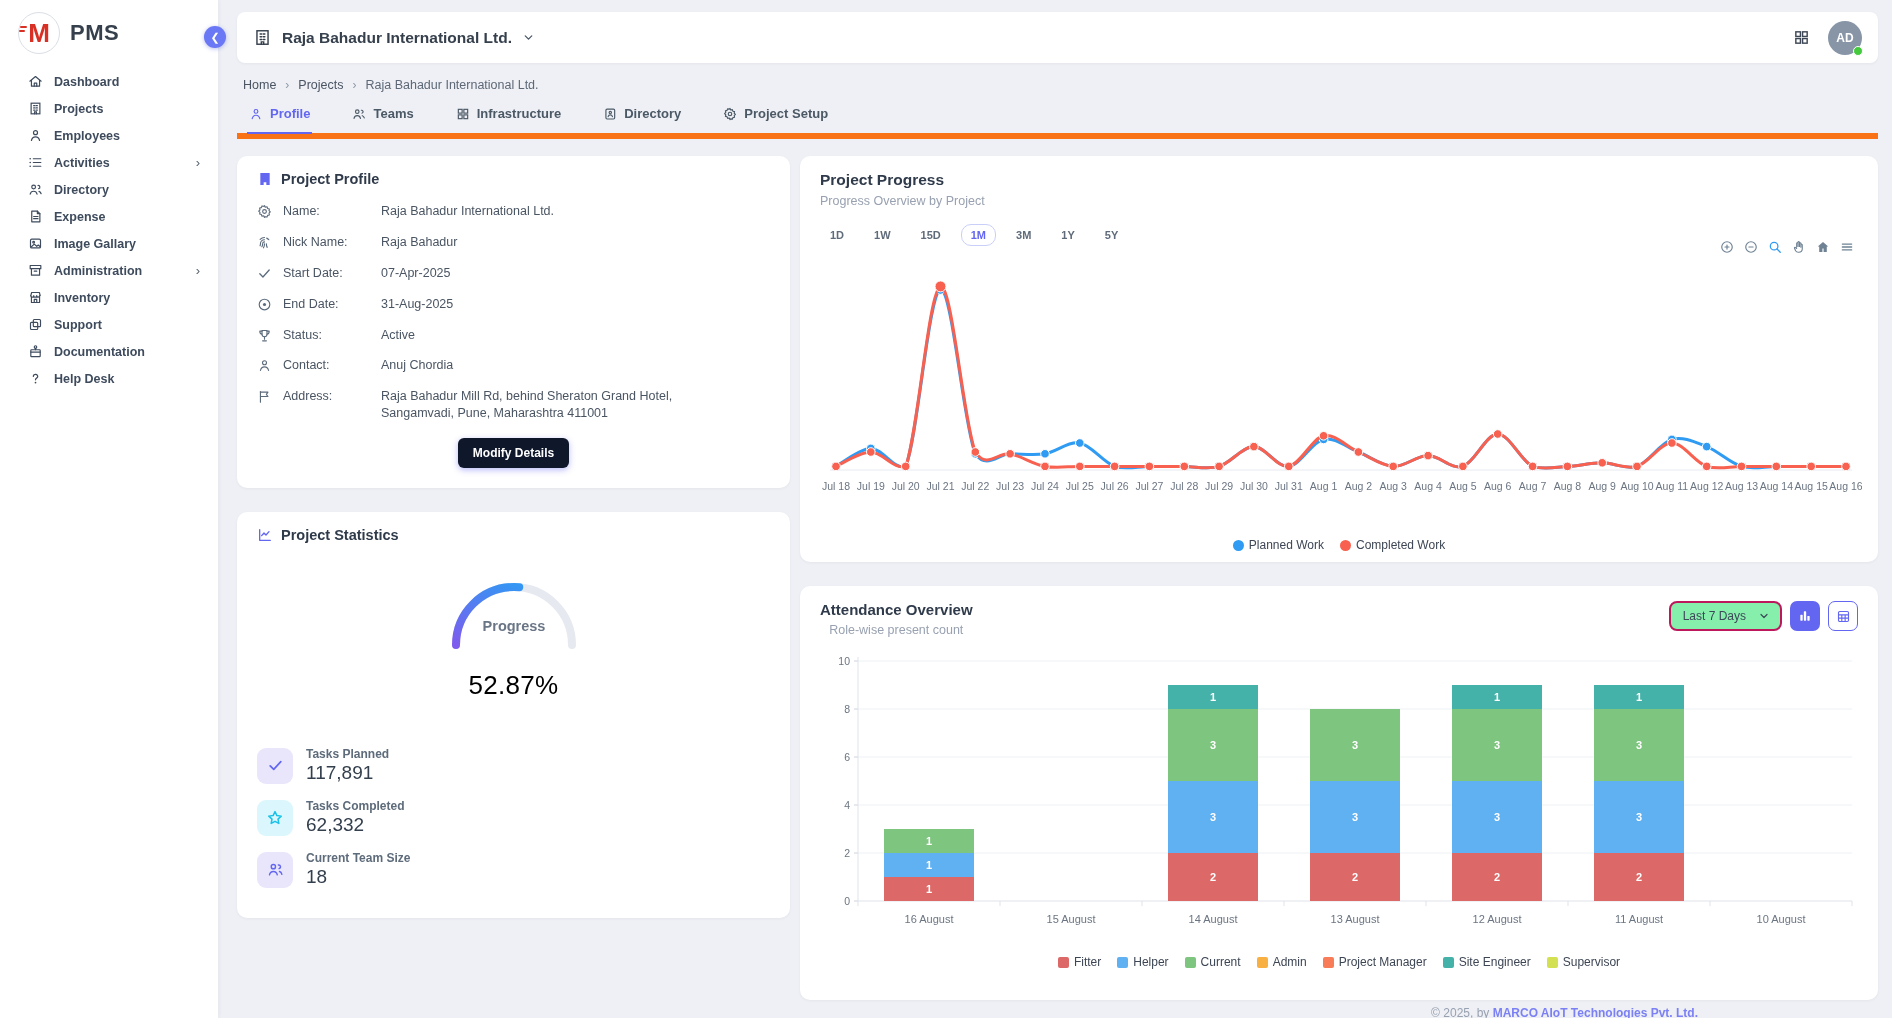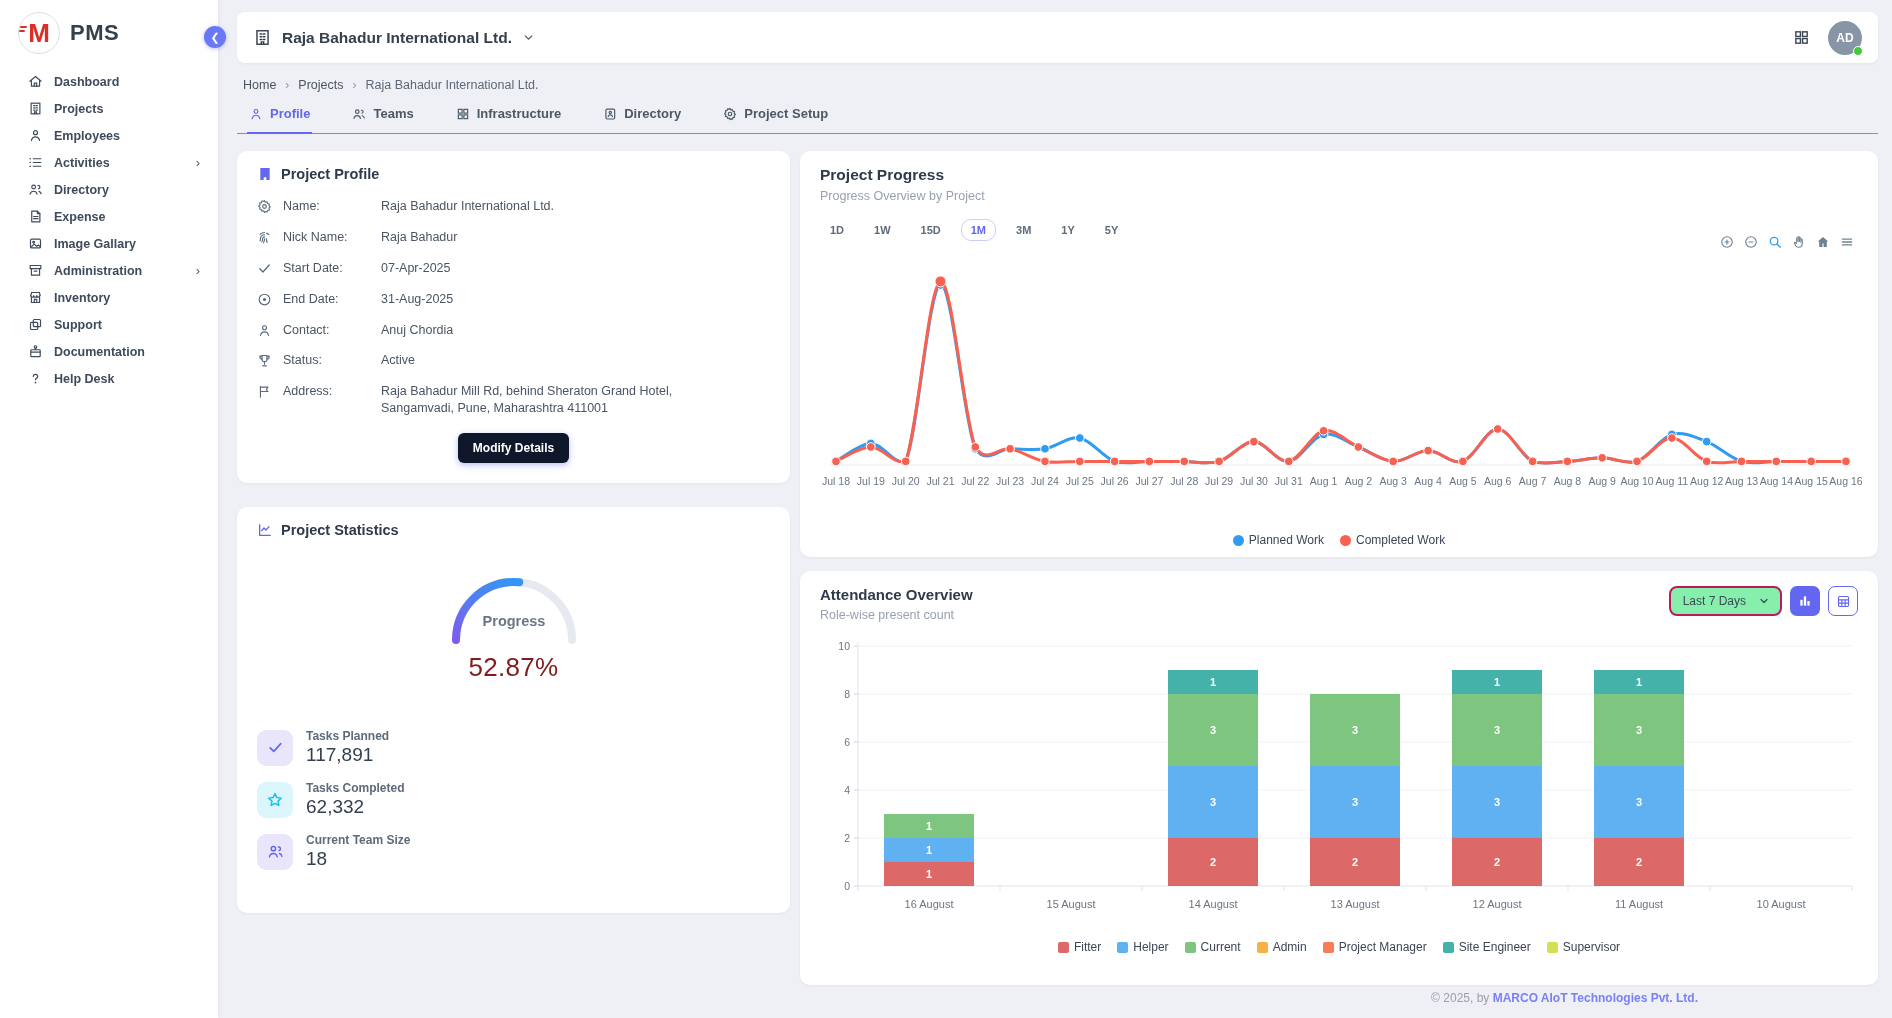--- a/index.html
+++ b/index.html
@@ -36,21 +36,21 @@
   .topbar-right { margin-left:auto; display:flex; align-items:center; gap:18px; }
   .avatar { position:relative; width:34px; height:34px; border-radius:50%; background:#8795a7;
     color:#fff; font-size:12px; font-weight:700; display:flex; align-items:center; justify-content:center; cursor:pointer;}
   .avatar .dot { position:absolute; right:-1px; bottom:-1px; width:10px; height:10px; border-radius:50%;
     background:#44ca3c; border:1.5px solid #fff; }
 
   .breadcrumb { display:flex; align-items:center; gap:9px; margin:15px 0 0 6px; font-size:12.5px; color:#4a5462; }
   .breadcrumb .sep { color:#8f99a5; font-size:12px; }
   .breadcrumb .last { color:#5d6876; }
 
-  .tabs { display:flex; gap:38px; margin-top:12px; padding-left:10px; border-bottom:1px solid #f97316; }
+  .tabs { display:flex; gap:38px; margin-top:12px; padding-left:10px; border-bottom:6px solid #f97316; }
   .tab { display:flex; align-items:center; gap:7px; font-size:13px; font-weight:600; color:#4b5866;
     padding:2px 2px 11px; cursor:pointer; border-bottom:2px solid transparent; margin-bottom:-1px; }
   .tab.active { color:#6366f1; border-bottom-color:#6366f1; }
   .tab svg { flex:none; }
 
   .columns { display:flex; gap:10px; margin-top:17px; align-items:flex-start; }
   .col-left { width:553px; flex:none; }
   .col-right { flex:1; min-width:0; }
   .card { background:#fff; border-radius:10px; box-shadow:0 1px 3px rgba(32,42,60,.05); }
 
@@ -64,21 +64,21 @@
   .detail-row .ric { width:16px; flex:none; color:#5c6b7c; padding-top:1px; }
   .detail-row .lbl { width:88px; flex:none; font-weight:400; }
   .detail-row .val { max-width:320px; }
   .modify-btn { display:block; margin:16px auto 0; background:#0f172a; color:#fff; border:none;
     font-size:12px; font-weight:700; padding:8px 15px; border-radius:6px; cursor:pointer;
     box-shadow:0 2px 6px rgba(99,102,241,.45); font-family:inherit; }
 
   
   .stats-card { margin-top:24px; padding:15px 20px; min-height:406px; }
   .gauge-wrap { width:170px; margin:24px auto 0; text-align:center; }
-  .gauge-value { font-size:26px; color:#7f1d1d; margin-top:2px; letter-spacing:.3px; }
+  .gauge-value { font-size:26px; color:#000000; margin-top:15px; letter-spacing:.3px; }
   .stat-list { margin-top:46px; display:flex; flex-direction:column; gap:15px; }
   .stat-item { display:flex; align-items:center; gap:13px; }
   .stat-tile { width:36px; height:36px; border-radius:9px; display:flex; align-items:center; justify-content:center; }
   .tile-purple { background:#e9e6fc; color:#6366f1; }
   .tile-cyan { background:#dbf7fd; color:#19c1e8; }
   .stat-label { font-size:12px; font-weight:700; color:#5d6b7a; }
   .stat-value { font-size:19px; color:#333f4d; margin-top:1px; }
 
   
   .progress-card { padding:15px 20px 10px; min-height:406px; position:relative; }
@@ -89,21 +89,21 @@
   .range-btn.selected { color:#6366f1; border-color:#c9cff9; }
   .chart-toolbar { position:absolute; right:24px; top:84px; display:flex; gap:10px; align-items:center; color:#6f8294; }
   .chart-toolbar .ticon { cursor:pointer; display:flex; }
   .linechart-box { margin-top:10px; }
   .chart-legend { display:flex; justify-content:center; gap:16px; margin-top:2px; font-size:12px; color:#3d4654; }
   .legend-item { display:flex; align-items:center; gap:5px; cursor:pointer; }
   .legend-dot { width:11px; height:11px; border-radius:50%; }
   .legend-sq { width:11px; height:11px; border-radius:2px; }
 
   
-  .attendance-card { margin-top:14px; padding:15px 20px 20px; min-height:414px; position:relative; }
+  .attendance-card { margin-top:24px; padding:15px 20px 20px; min-height:414px; position:relative;text-align:center; }
   .att-head { display:flex; align-items:flex-start; }
   .att-controls { margin-left:auto; display:flex; align-items:center; gap:8px; }
   .select-box { display:flex; align-items:center; gap:12px; border:2px solid #be185d; border-radius:8px;
     background:#86efac; height:30px; padding:0 10px 0 12px; font-size:12px; color:#3d4858; cursor:pointer; }
   .icon-btn { width:30px; height:30px; border-radius:7px; display:flex; align-items:center; justify-content:center; cursor:pointer; }
   .icon-btn.active { background:#6366f1; border:none; color:#fff; }
   .icon-btn.outline { background:#fff; border:1.5px solid #6366f1; color:#6366f1; }
   .barchart-box { margin-top:10px; }
 
   .footer { margin-top:6px; text-align:right; padding-right:180px; font-size:12px; color:#98a1b0; }
@@ -337,35 +337,35 @@
           </div>
           <div class="detail-row">
             <span class="ric"><svg width="15" height="15" viewBox="0 0 24 24" fill="none" stroke="currentColor" stroke-width="1.8">
                   <circle cx="12" cy="12" r="8.5"></circle>
                   <circle cx="12" cy="12" r="2.5" fill="currentColor" stroke="none"></circle>
                 </svg></span>
             <span class="lbl">End Date:</span>
             <span class="val">31-Aug-2025</span>
           </div>
           <div class="detail-row">
-            <span class="ric"><svg width="15" height="15" viewBox="0 0 24 24" fill="none" stroke="currentColor" stroke-width="1.8" stroke-linecap="round">
-                  <circle cx="12" cy="7.5" r="3.2"></circle>
-                  <path d="M5.5 20c.9-4 3.3-5.8 6.5-5.8s5.6 1.8 6.5 5.8"></path>
-                </svg></span>
-            <span class="lbl">Contact:</span>
-            <span class="val">Anuj Chordia</span>
-          </div>
-          <div class="detail-row">
             <span class="ric"><svg width="15" height="15" viewBox="0 0 24 24" fill="none" stroke="currentColor" stroke-width="1.8" stroke-linecap="round" stroke-linejoin="round">
                   <path d="M8 4h8v6a4 4 0 01-8 0V4z"></path>
                   <path d="M8 5H4.5c0 3 1.5 4.5 3.5 4.8M16 5h3.5c0 3-1.5 4.5-3.5 4.8"></path>
                   <path d="M12 14v4M9 20.5h6"></path>
                 </svg></span>
             <span class="lbl">Status:</span>
             <span class="val">Active</span>
+          </div>
+          <div class="detail-row">
+            <span class="ric"><svg width="15" height="15" viewBox="0 0 24 24" fill="none" stroke="currentColor" stroke-width="1.8" stroke-linecap="round">
+                  <circle cx="12" cy="7.5" r="3.2"></circle>
+                  <path d="M5.5 20c.9-4 3.3-5.8 6.5-5.8s5.6 1.8 6.5 5.8"></path>
+                </svg></span>
+            <span class="lbl">Contact:</span>
+            <span class="val">Anuj Chordia</span>
           </div>
           <div class="detail-row">
             <span class="ric"><svg width="15" height="15" viewBox="0 0 24 24" fill="none" stroke="currentColor" stroke-width="1.8" stroke-linecap="round" stroke-linejoin="round">
                   <path d="M5.5 21V4"></path>
                   <path d="M5.5 5h12l-2.5 3.5L17.5 12h-12"></path>
                 </svg></span>
             <span class="lbl">Address:</span>
             <span class="val">Raja Bahadur Mill Rd, behind Sheraton Grand Hotel, Sangamvadi, Pune, Maharashtra 411001</span>
           </div>
         </div>

